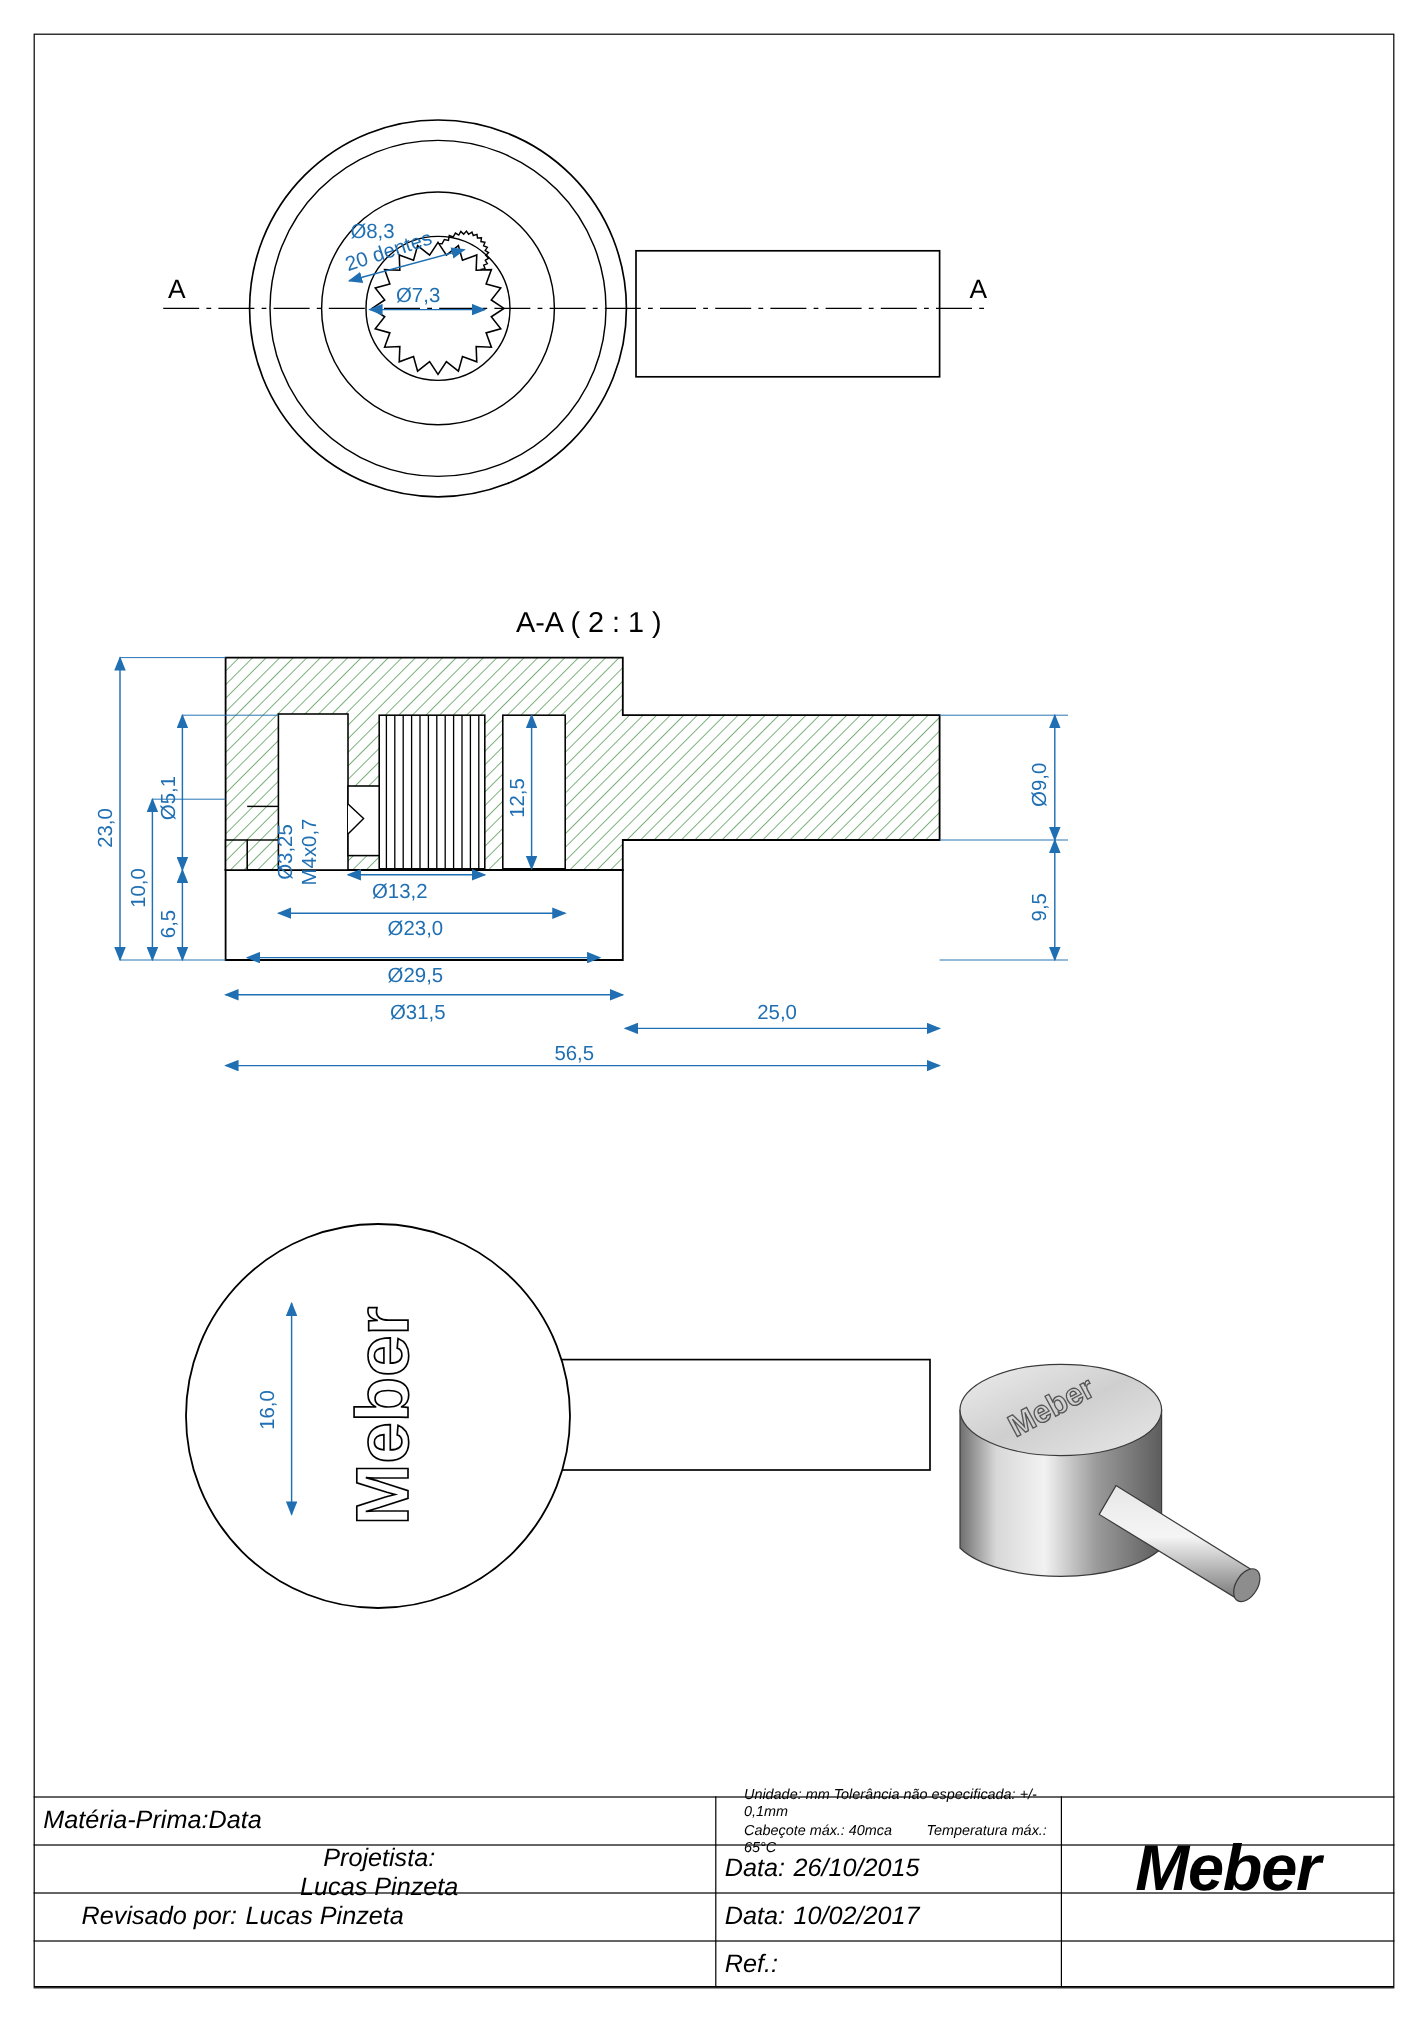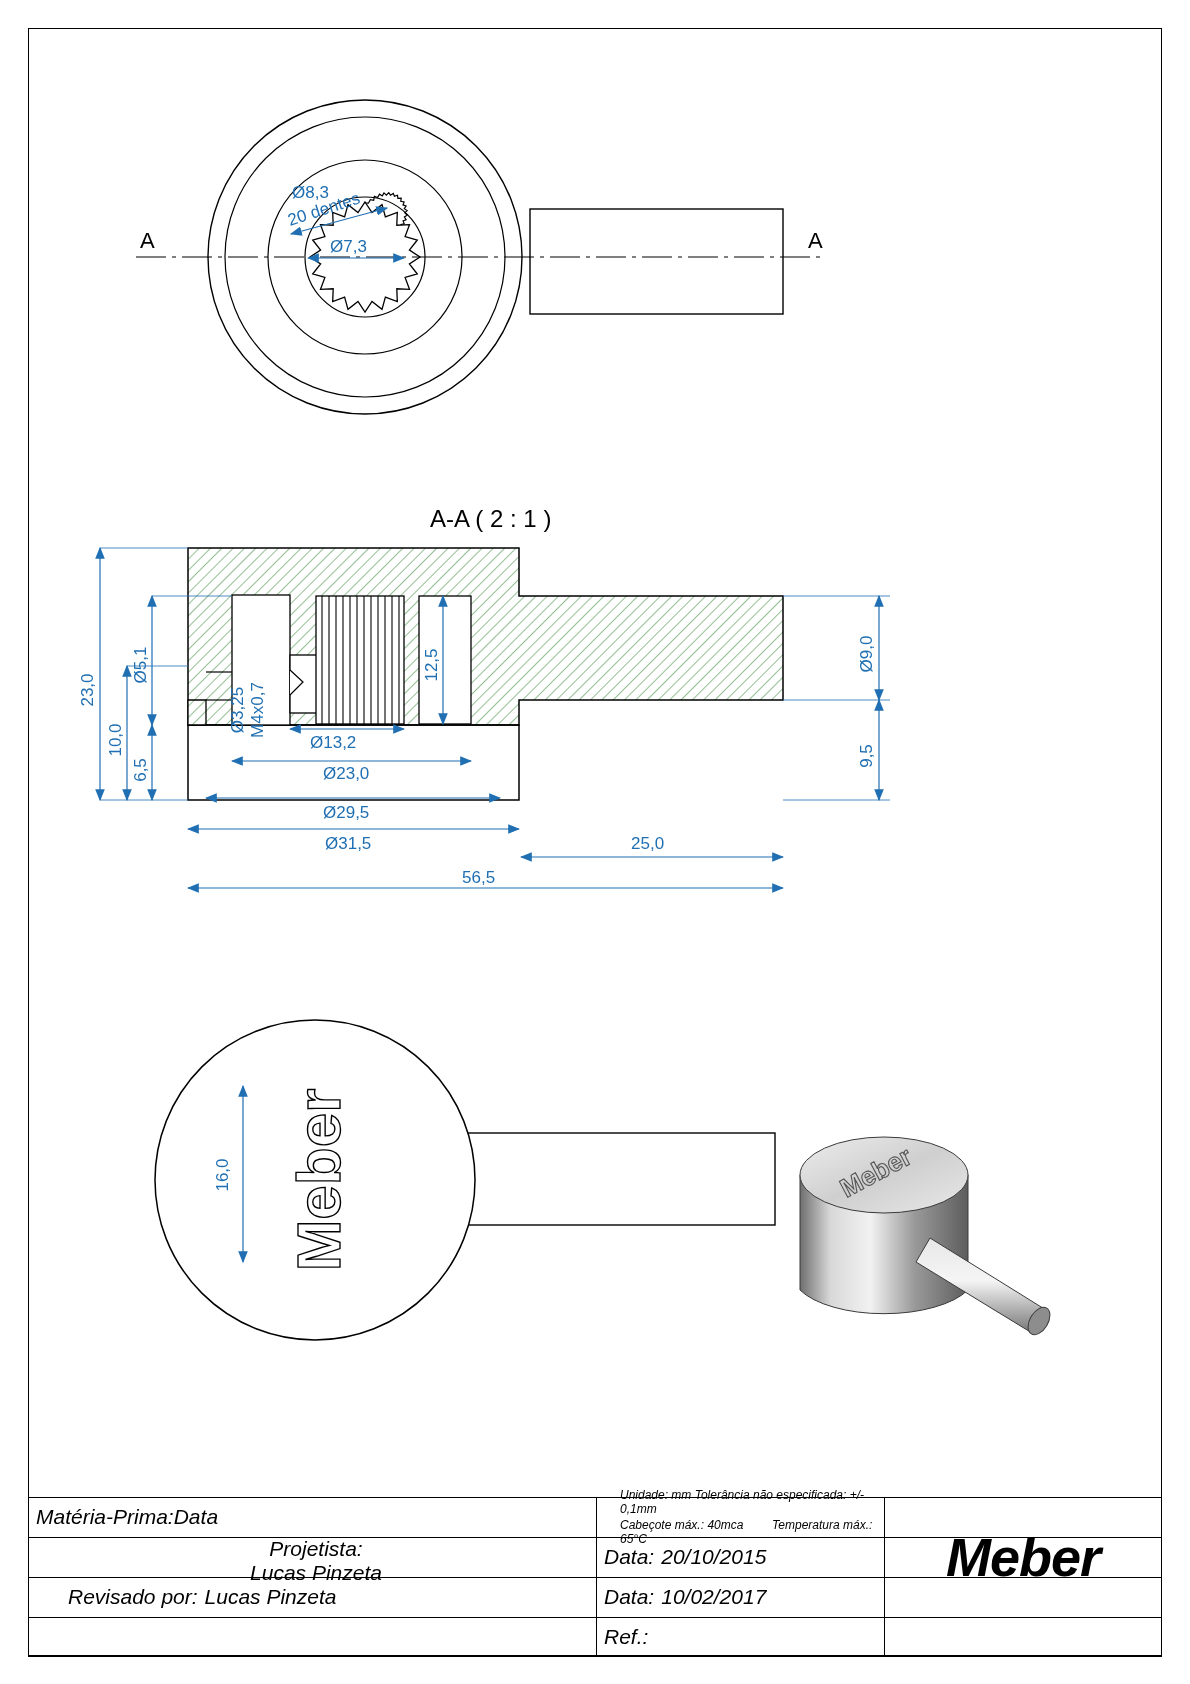--- a/index.html
+++ b/index.html
@@ -223,21 +223,21 @@
     </div>
 
     <div class="cell pad t1" style="left:0;top:40px;width:568px;height:40px;flex-direction:column;">
       <span>Projetista:</span>
       <span style="display:inline-block;width:7px;"></span>
       <span>Lucas Pinzeta</span>
     </div>
     <div class="cell pad t1" style="left:568px;top:40px;width:288px;height:40px;">
       <span>Data:</span>
       <span style="display:inline-block;width:7px;"></span>
-      <span>20/10/2015</span>
+      <span>26/10/2015</span>
     </div>
 
     <div class="cell pad t1" style="left:0;top:80px;width:568px;height:40px;padding-left:40px;">
       <span>Revisado por:</span>
       <span style="display:inline-block;width:7px;"></span>
       <span>Lucas Pinzeta</span>
     </div>
     <div class="cell pad t1" style="left:568px;top:80px;width:288px;height:40px;">
       <span>Data:</span>
       <span style="display:inline-block;width:7px;"></span>

